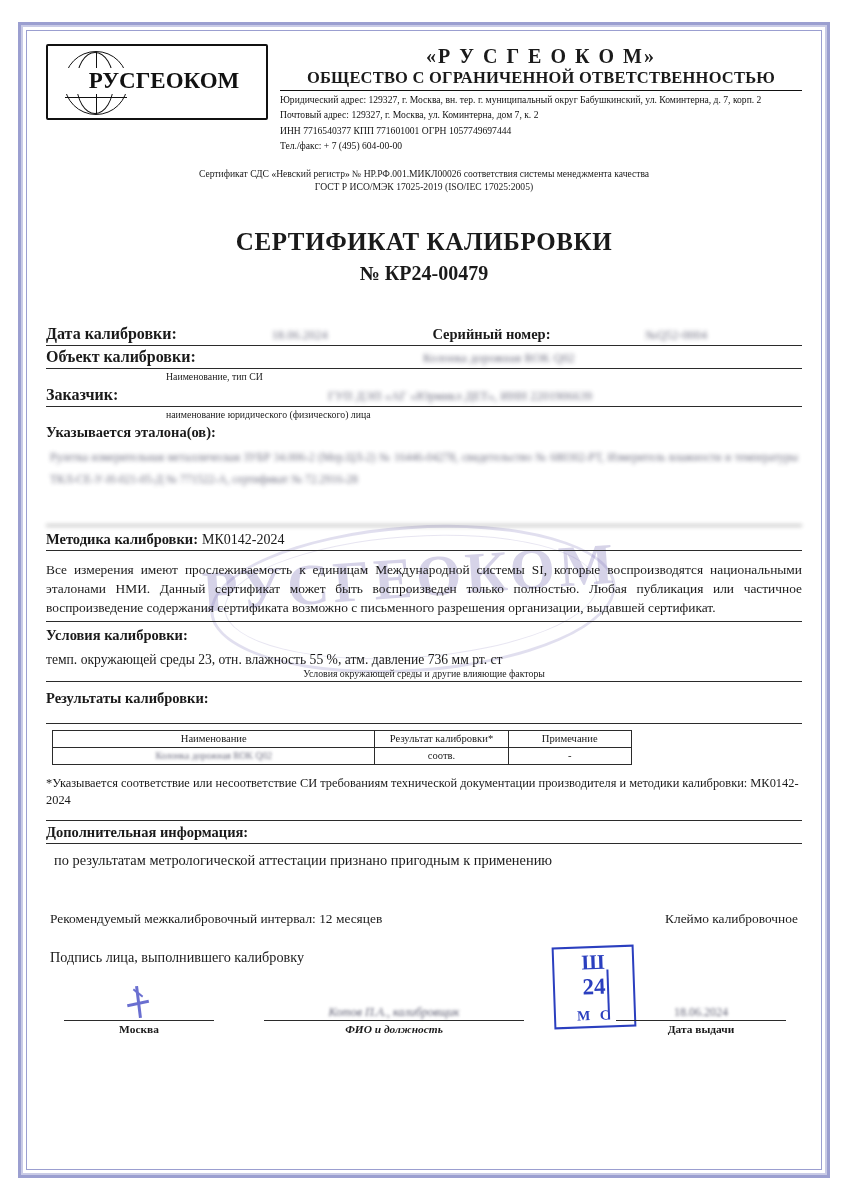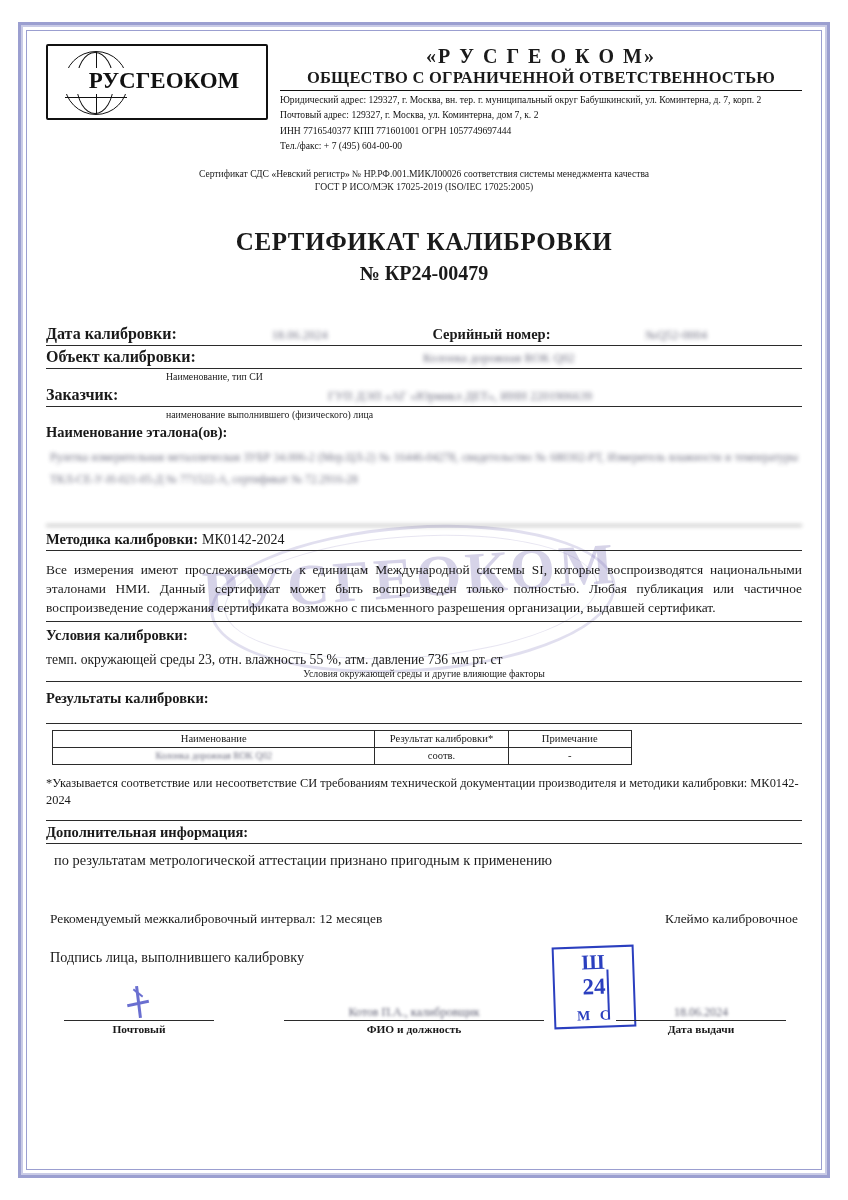--- a/index.html
+++ b/index.html
@@ -347,21 +347,21 @@
   }
   .sig-col .rule {
     border-top: 1.1px solid #2b2b2b;
   }
   .sig-col .cap {
     font-size: 11.4px;
     font-weight: bold;
     margin-top: 2px;
   }
   .sig-col.c-sign { left: 18px; width: 150px; }
-  .sig-col.c-name { left: 238px; width: 260px; }
+  .sig-col.c-name { left: 218px; width: 260px; font-style: italic; }
   .sig-col.c-date { left: 570px; width: 170px; }
 
   .pen {
     position: absolute;
     left: 78px;
     top: -6px;
     width: 30px;
     height: 34px;
   }
   .pen .s1, .pen .s2, .pen .s3 {
@@ -516,23 +516,23 @@
       <div class="row">
         <span class="lbl">Объект калибровки:</span>
         <span class="val">Колонка дорожная ROK Q02</span>
       </div>
       <div class="caption caption-left-pad">Наименование, тип СИ</div>
 
       <div class="row">
         <span class="lbl">Заказчик:</span>
         <span class="val">ГУП ДЭП «АГ «Юрмикл ДЕТ», ИНН 2201906639</span>
       </div>
-      <div class="caption caption-left-pad">наименование выполнившего (физического) лица</div>
-
-      <div style="font-weight:bold;font-size:14.5px;">Наименование эталона(ов):</div>
+      <div class="caption caption-left-pad">наименование юридического (физического) лица</div>
+
+      <div style="font-weight:bold;font-size:14.5px;">Указывается эталона(ов):</div>
       <div class="std-block">Рулетка измерительная металлическая ЗУБР 34.006-2 (Мер.ЦЛ-2) № 16446-04278, свидетельство № 680302-РТ, Измеритель влажности и температуры ТКЛ-СЕ-У-Н-021-05-Д № 771522-А, сертификат № 72.2916-28</div>
 
       <div class="method above">
         <span class="lbl">Методика калибровки:</span>
         <span class="val">МК0142-2024</span>
       </div>
 
       <div class="para above">Все измерения имеют прослеживаемость к единицам Международной системы SI, которые воспроизводятся национальными эталонами НМИ. Данный сертификат может быть воспроизведен только полностью. Любая публикация или частичное воспроизведение содержания сертификата возможно с письменного разрешения организации, выдавшей сертификат.</div>
 
       <div class="cond-lbl above">Условия калибровки:</div>
@@ -572,21 +572,21 @@
 
       <div class="sign-area above">
         <div class="pen">
           <div class="s1"></div>
             <div class="s2"></div>
             <div class="s3"></div>
         </div>
         <div class="sig-col c-sign">
           <div class="ink"></div>
           <div class="rule"></div>
-          <div class="cap">Почтовый</div>
+          <div class="cap">Москва</div>
         </div>
         <div class="sig-col c-name">
           <div class="ink">Котов П.А., калибровщик</div>
           <div class="rule"></div>
           <div class="cap">ФИО и должность</div>
         </div>
         <div class="sig-col c-date">
           <div class="ink">18.06.2024</div>
           <div class="rule"></div>
           <div class="cap">Дата выдачи</div>

